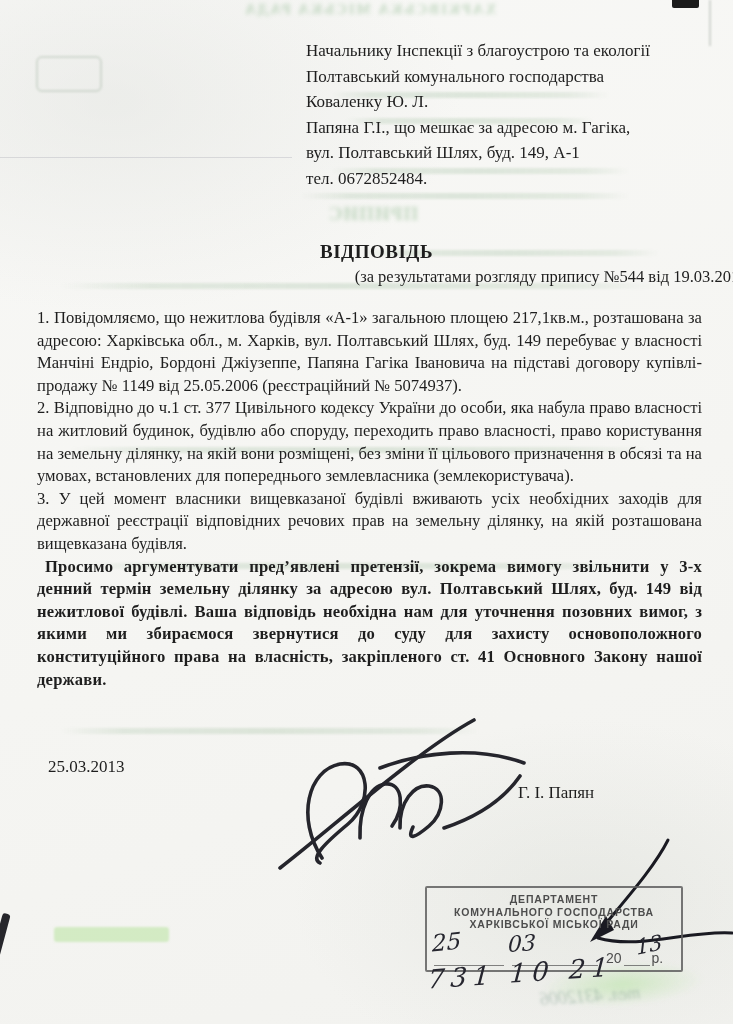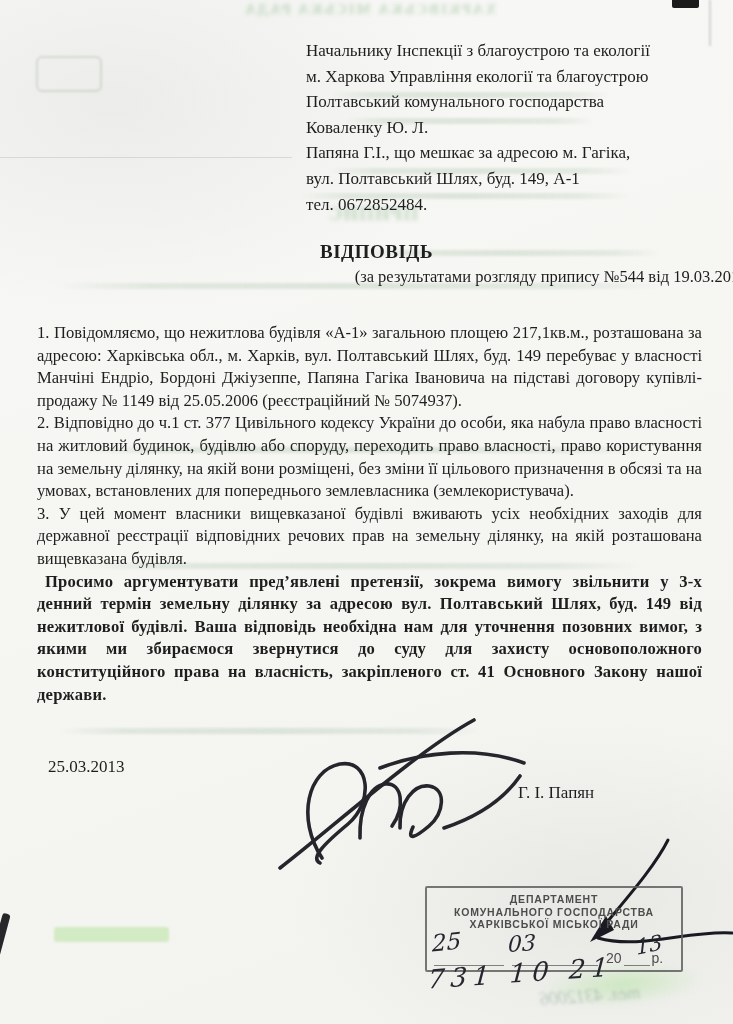--- a/index.html
+++ b/index.html
@@ -32,21 +32,21 @@
   .bs6{left:60px;top:283px;width:600px;}
   .bs7{left:70px;top:447px;width:580px;}
   .bs8{left:80px;top:563px;width:560px;}
   .bs9{left:60px;top:728px;width:420px;}
   .highlight{position:absolute;left:54px;top:927px;width:115px;height:15px;background:#b9e4a0;opacity:.55;filter:blur(1px);border-radius:3px;}
   .smudge{position:absolute;left:540px;top:962px;width:165px;height:45px;background:radial-gradient(ellipse at center,rgba(180,226,160,.55),transparent 70%);filter:blur(2px);transform:rotate(-4deg);}
   
   .recipient{position:absolute;left:306px;top:38px;width:402px;font-size:17px;line-height:25.6px;}
   .title{position:absolute;left:0;top:241px;width:100%;text-align:center;font-size:19px;font-weight:bold;letter-spacing:.5px;}
   .subtitle{position:absolute;left:0;top:267px;width:100%;text-align:right;font-size:16.5px;}
-  .body-text{position:absolute;left:37px;top:322px;width:665px;font-size:16.6px;line-height:22.6px;text-align:justify;font-family:Liberation Serif, serif;}
+  .body-text{position:absolute;left:37px;top:307px;width:665px;font-size:16.6px;line-height:22.6px;text-align:justify;font-family:Liberation Serif, serif;}
   .body-text p{margin:0;}
   .body-text p.bold{font-weight:bold;text-indent:8px;letter-spacing:.2px;}
   .date-line{position:absolute;left:48px;top:757px;font-size:17px;}
   .signer{position:absolute;left:518px;top:783px;font-size:17px;}
   
   .hand{font-family:"DejaVu Serif",serif;font-style:italic;color:#26262f;}
   .sig-svg{position:absolute;left:262px;top:706px;}
   .flourish-svg{position:absolute;left:556px;top:836px;}
   .stamp{position:absolute;left:425px;top:886px;width:254px;height:82px;border:2px solid rgba(95,95,95,.85);border-radius:2px;color:#4d4d4d;font-family:"Liberation Sans",sans-serif;filter:blur(.3px);}
   .stamp .org{ text-align:center;font-weight:bold;font-size:10.5px;letter-spacing:.8px;line-height:12.5px;}
@@ -83,21 +83,20 @@
   <div class="bleed-stripe bs6"></div>
   <div class="bleed-stripe bs7"></div>
   <div class="bleed-stripe bs8"></div>
   <div class="bleed-stripe bs9"></div>
   <div class="highlight"></div>
   <div class="smudge"></div>
   <div class="bleed bleed-phone">тел. 4312006</div>
 
   <div class="recipient">
     <div>Начальнику Інспекції з благоустрою та екології</div>
-    <div>м. Харкова Управління екології та благоустрою</div>
     <div>Полтавський комунального господарства</div>
     <div>Коваленку Ю. Л.</div>
     <div>Папяна Г.І., що мешкає за адресою м. Гагіка,</div>
     <div>вул. Полтавський Шлях, буд. 149, А-1</div>
     <div>тел. 0672852484.</div>
   </div>
 
   <div class="title">ВІДПОВІДЬ</div>
   <div class="subtitle">(за результатами розгляду припису №544 від 19.03.2013)</div>
 

